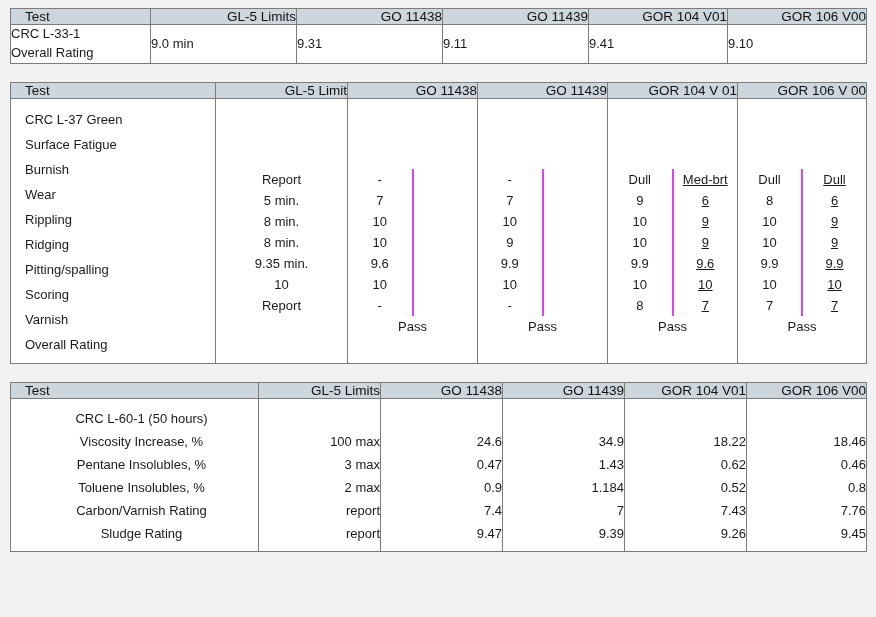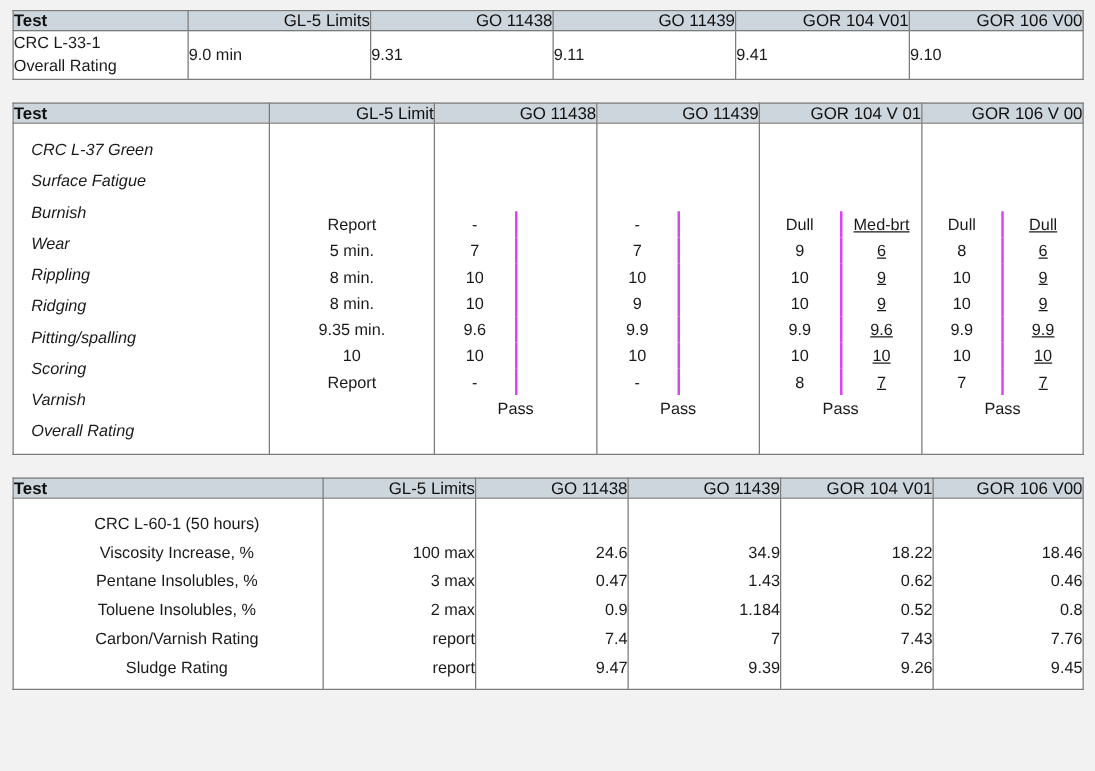--- a/index.html
+++ b/index.html
@@ -34,41 +34,39 @@
   }
   .hdr-cell {
     background: #cdd5dd;
     text-align: right;
     font-size: 13.5px;
     padding: 9px 4px;
     color: #111;
   }
   .hdr-cell.left {
     text-align: left;
-    padding-left: 0;
-    font-weight: bold;
+    padding-left: 14px;
   }
   .body-cell {
     text-align: left;
     padding: 7px 4px;
     font-size: 13px;
   }
   .body-cell.left {
     text-align: left;
     line-height: 1.45;
   }
 
   
   .t2-label {
     text-align: left;
     padding: 2px 0 2px 14px;
     font-size: 13px;
     line-height: 21px;
     height: 21px;
-    font-style: italic;
   }
   .t2-cell {
     text-align: center;
     font-size: 13px;
     line-height: 21px;
     height: 21px;
   }
   .split {
     display: flex;
     width: 100%;

